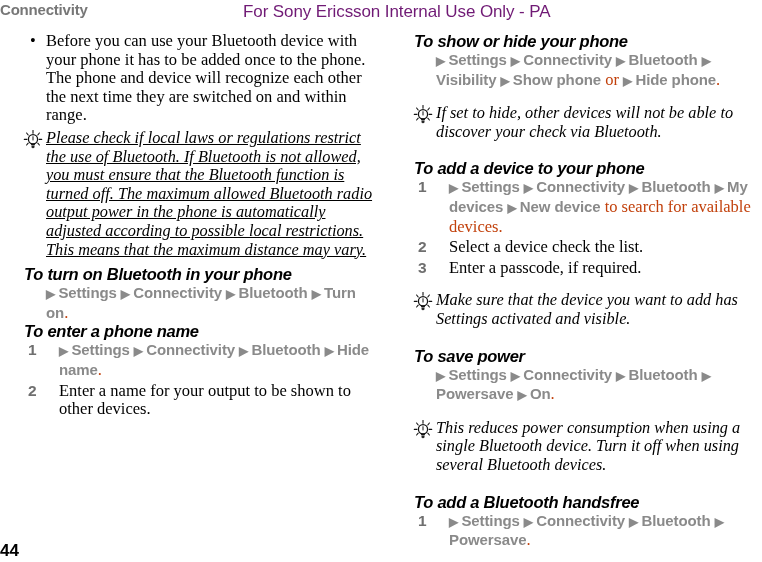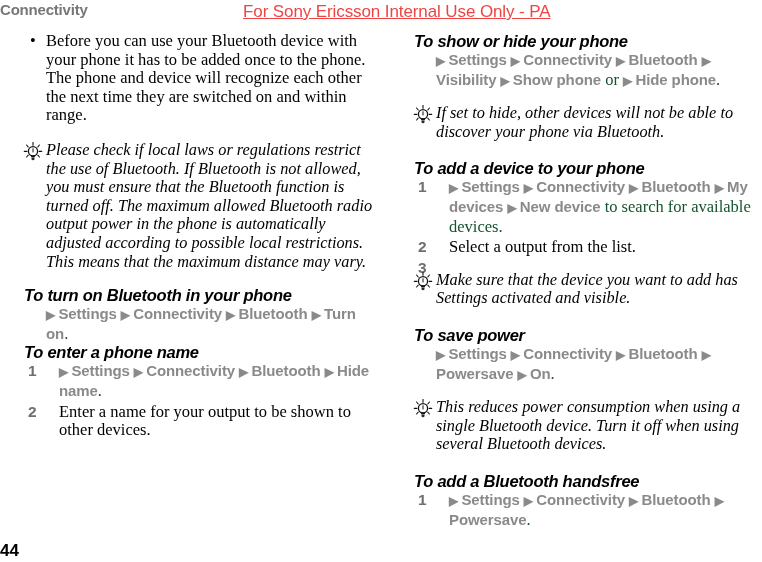--- a/index.html
+++ b/index.html
@@ -27,24 +27,23 @@
     color: #777777;
     letter-spacing: -0.2px;
   }
   .watermark {
     position: absolute;
     top: 2px;
     left: 243px;
     font-family: "Liberation Sans", sans-serif;
     font-size: 17px;
     font-weight: normal;
-    color: #ef4444;
+    color: #701a75;
     white-space: nowrap;
     letter-spacing: -0.1px;
-    text-decoration: underline;
   }
 
   
   .folio {
     position: absolute;
     left: 0px;
     top: 541px;
     font-family: "Liberation Sans", sans-serif;
     font-weight: bold;
     font-size: 17px;
@@ -142,40 +141,40 @@
     font-weight: bold;
     font-size: 15px;
     color: #8a8a8a;
     letter-spacing: -0.1px;
   }
   .menu .tri { font-size: 12px; }
   .plain {
     font-family: "Liberation Serif", serif;
     font-weight: normal;
     font-style: normal;
-    color: #14532d;
+    color: #c2410c;
     font-size: 16.5px;
   }
 </style>
 </head>
 <body>
 
 <div class="running-head">Connectivity</div>
 <div class="watermark">For Sony Ericsson Internal Use Only - PA</div>
 
 <div class="folio">44</div>
 
 <div class="col col-left">
 
   <div class="bullet block" style="margin-top:2px;">
     <span class="dot">•</span>
     <span>Before you can use your Bluetooth device with your phone it has to be added once to the phone. The phone and device will recognize each other the next time they are switched on and within range.</span>
   </div>
 
-  <div class="note block" style="margin-top:16px;">
+  <div class="note block" style="margin-top:4px;text-decoration:underline;">
     <span class="bulb">
       <svg viewBox="0 0 22 20" width="22" height="20" aria-hidden="true">
         <g stroke="#111" stroke-width="1.1" fill="none" stroke-linecap="round">
           <line x1="11" y1="0.6" x2="11" y2="3.2"></line>
           <line x1="4.6" y1="3.0" x2="6.2" y2="5.0"></line>
           <line x1="17.4" y1="3.0" x2="15.8" y2="5.0"></line>
           <line x1="2.3" y1="9.4" x2="4.9" y2="9.4"></line>
           <line x1="19.7" y1="9.4" x2="17.1" y2="9.4"></line>
           <line x1="4.6" y1="15.0" x2="6.2" y2="13.2"></line>
           <line x1="17.4" y1="15.0" x2="15.8" y2="13.2"></line>
@@ -183,21 +182,21 @@
         <circle cx="11" cy="9.3" r="4.6" fill="none" stroke="#111" stroke-width="1.3"></circle>
         <line x1="11" y1="6.3" x2="11" y2="10.4" stroke="#111" stroke-width="1"></line>
         <rect x="9.1" y="13.6" width="3.8" height="1.5" fill="#111"></rect>
         <rect x="9.5" y="15.5" width="3" height="1.4" fill="#111"></rect>
         <path d="M9.8 17.0 q1.2 1.6 2.4 0" stroke="#111" stroke-width="1.1" fill="none"></path>
       </svg>
     </span>
     <span>Please check if local laws or regulations restrict the use of Bluetooth. If Bluetooth is not allowed, you must ensure that the Bluetooth function is turned off. The maximum allowed Bluetooth radio output power in the phone is automatically adjusted according to possible local restrictions. This means that the maximum distance may vary.</span>
   </div>
 
-  <div class="block" style="margin-top:15px;">
+  <div class="block" style="margin-top:6px;">
     <div class="heading">To turn on Bluetooth in your phone</div>
     <div class="path-line">
       <span class="menu"><span class="tri">▶ </span><span>Settings </span><span class="tri">▶ </span><span>Connectivity </span><span class="tri">▶ </span><span>Bluetooth </span><span class="tri">▶ </span><span>Turn on</span></span><span class="plain">.</span>
     </div>
   </div>
 
   <div class="block" style="">
     <div class="heading">To enter a phone name</div>
     <ol class="steps">
       <li>
@@ -234,36 +233,37 @@
           <line x1="4.6" y1="15.0" x2="6.2" y2="13.2"></line>
           <line x1="17.4" y1="15.0" x2="15.8" y2="13.2"></line>
         </g>
         <circle cx="11" cy="9.3" r="4.6" fill="none" stroke="#111" stroke-width="1.3"></circle>
         <line x1="11" y1="6.3" x2="11" y2="10.4" stroke="#111" stroke-width="1"></line>
         <rect x="9.1" y="13.6" width="3.8" height="1.5" fill="#111"></rect>
         <rect x="9.5" y="15.5" width="3" height="1.4" fill="#111"></rect>
         <path d="M9.8 17.0 q1.2 1.6 2.4 0" stroke="#111" stroke-width="1.1" fill="none"></path>
       </svg>
     </span>
-    <span>If set to hide, other devices will not be able to discover your phone via Bluetooth.</span>
+    <span>If set to hide, other devices will not be able to discover your check via Bluetooth.</span>
   </div>
 
   <div class="block" style="margin-top:18px;">
     <div class="heading">To add a device to your phone</div>
     <ol class="steps">
       <li>
         <span class="num">1</span>
         <span class="menu"><span class="tri">▶ </span><span>Settings </span><span class="tri">▶ </span><span>Connectivity </span><span class="tri">▶ </span><span>Bluetooth </span><span class="tri">▶ </span><span>My devices </span><span class="tri">▶ </span><span>New device</span></span><span class="plain"> to search for available devices.</span>
       </li>
       <li style="margin-top:2px;">
         <span class="num">2</span>
-        <span>Select a output from the list.</span>
+        <span>Select a device check the list.</span>
       </li>
       <li style="margin-top:2px;">
         <span class="num">3</span>
+        <span>Enter a passcode, if required.</span>
       </li>
     </ol>
   </div>
 
   <div class="note block" style="margin-top:14px;">
     <span class="bulb">
       <svg viewBox="0 0 22 20" width="22" height="20" aria-hidden="true">
         <g stroke="#111" stroke-width="1.1" fill="none" stroke-linecap="round">
           <line x1="11" y1="0.6" x2="11" y2="3.2"></line>
           <line x1="4.6" y1="3.0" x2="6.2" y2="5.0"></line>

